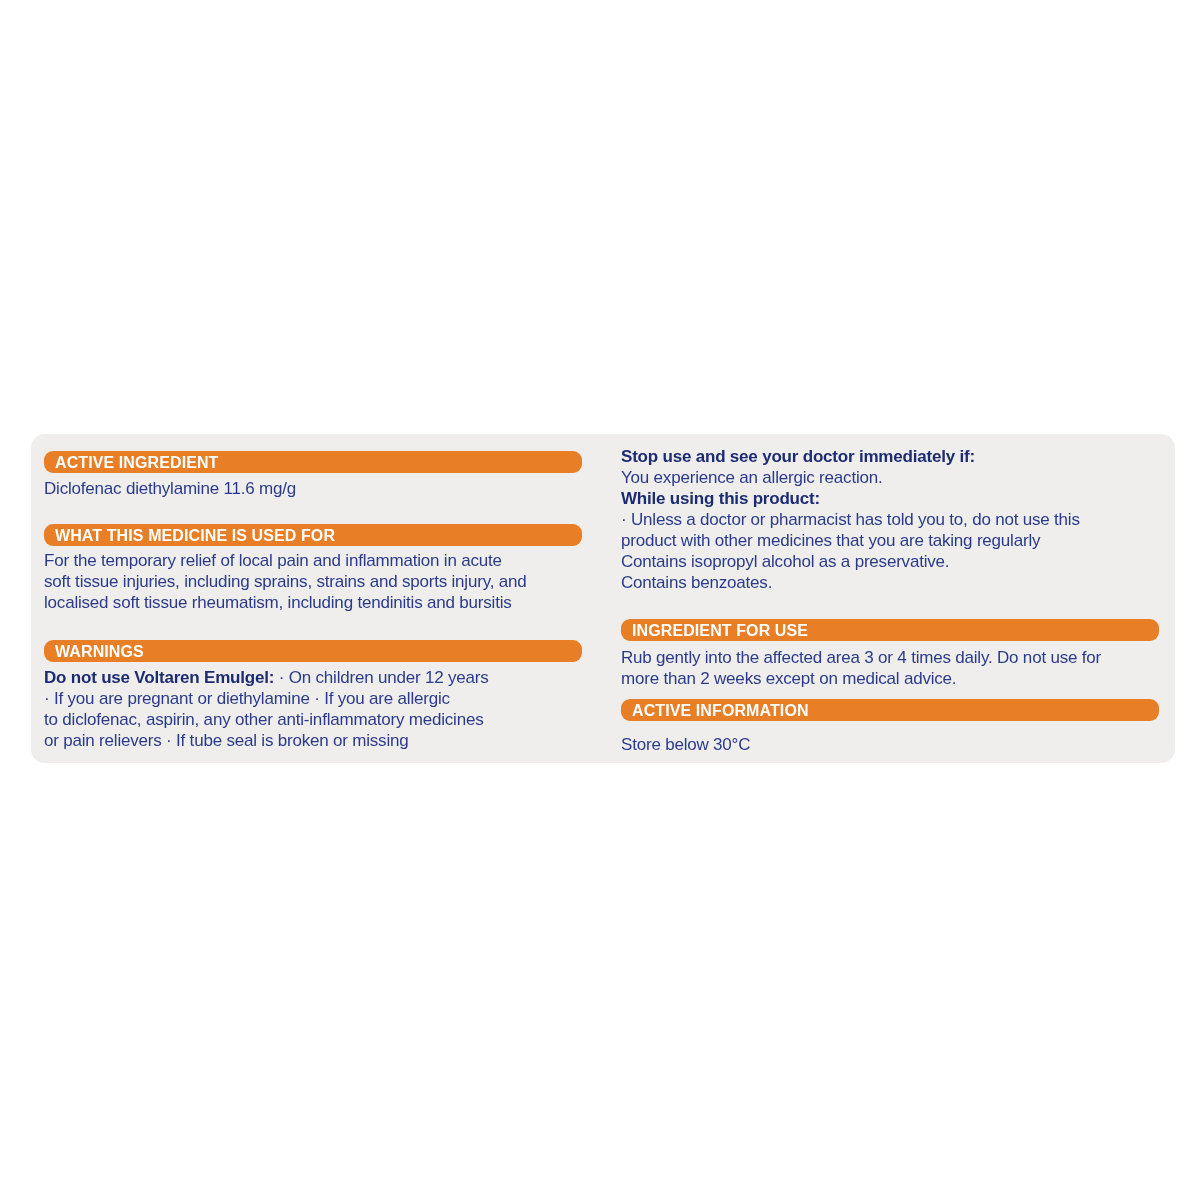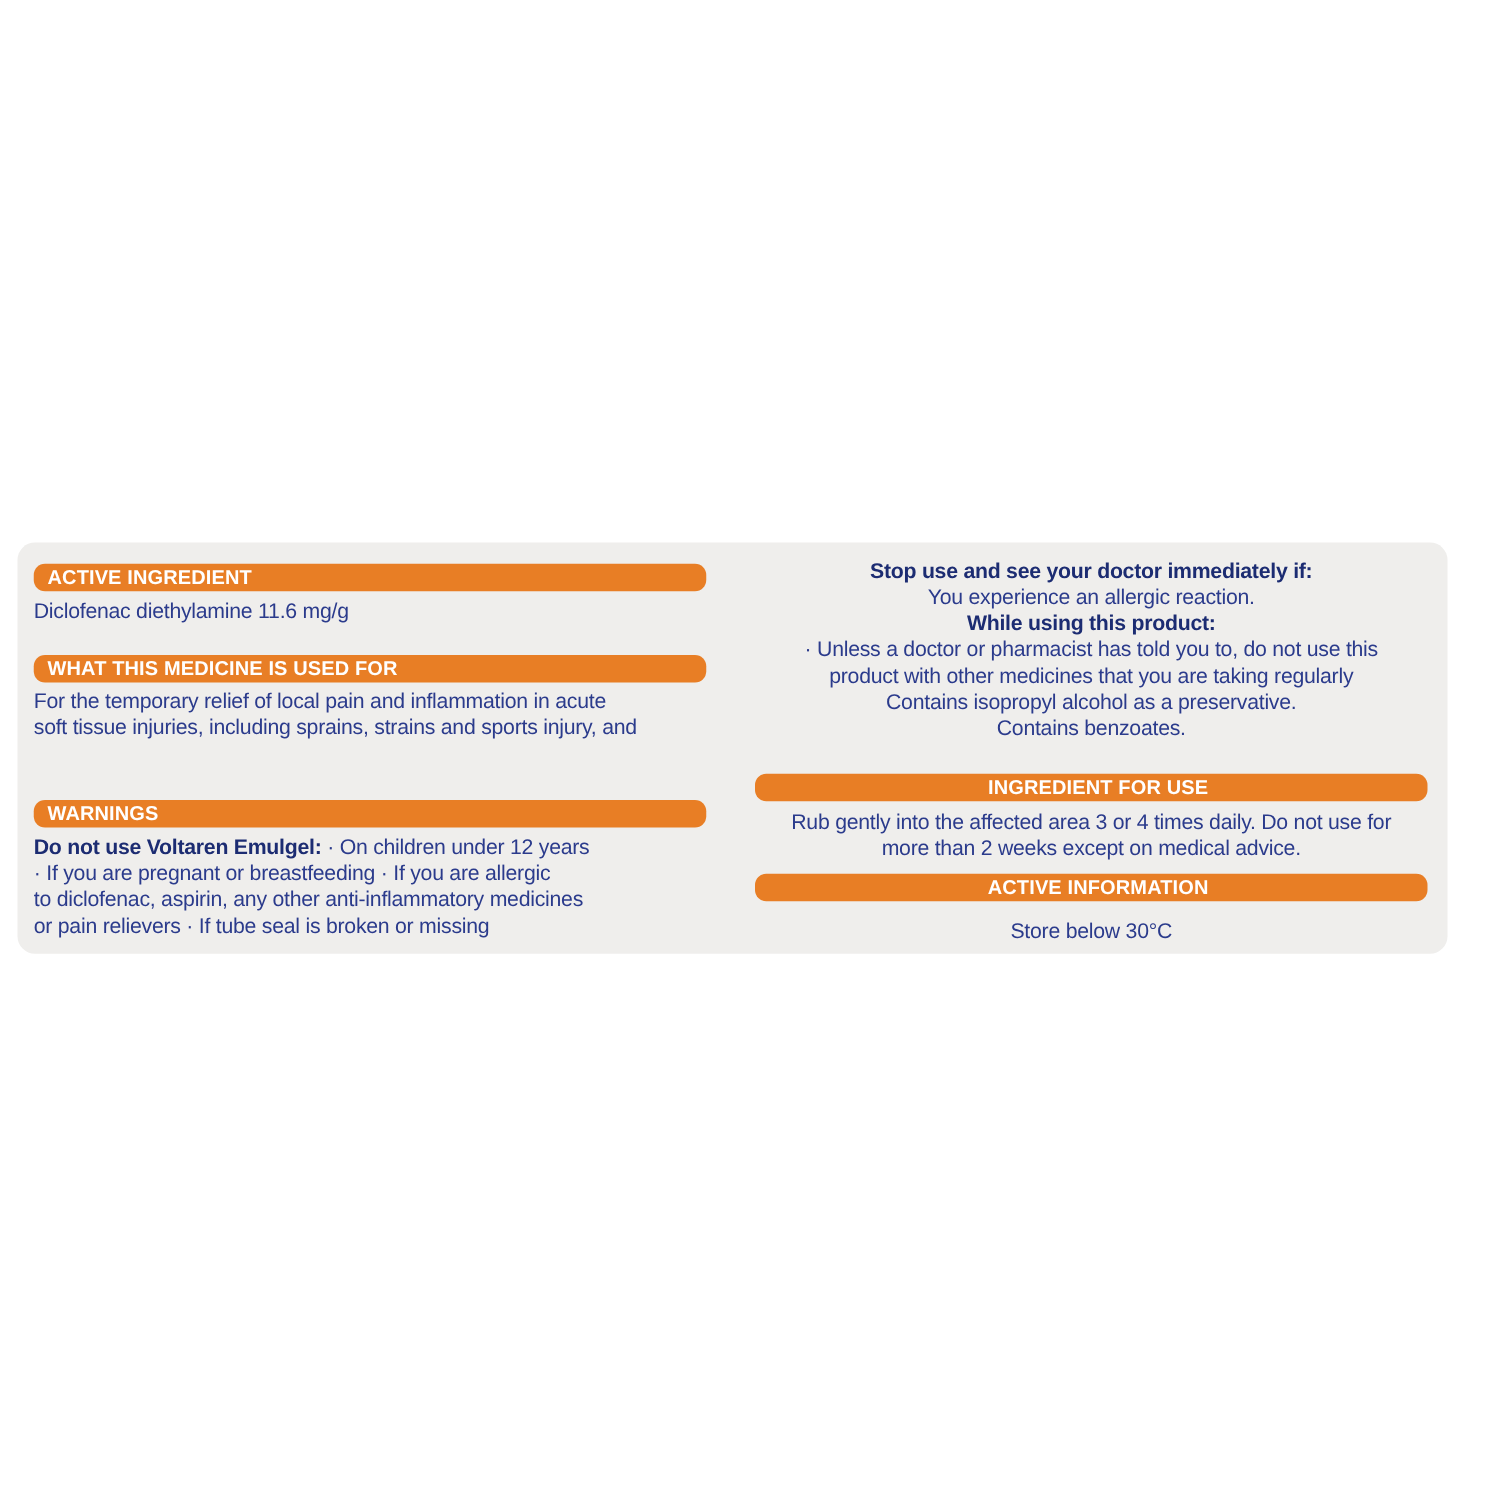--- a/index.html
+++ b/index.html
@@ -7,35 +7,35 @@
     padding: 0;
     background: #ffffff;
     width: 1200px;
     height: 1200px;
     font-family: "Liberation Sans", sans-serif;
     position: relative;
     overflow: hidden;
   }
   .panel {
     position: absolute;
-    left: 14px;
+    left: 31px;
     top: 434px;
     width: 1144px;
     height: 329px;
     background: #efeeec;
     border-radius: 14px;
   }
   .col {
     position: absolute;
     top: 0;
     width: 538px;
     height: 100%;
   }
   .col-left  { left: 13px; }
-  .col-right { left: 590px; text-align: center; }
+  .col-right { left: 590px; }
   .section-bar {
     position: absolute;
     left: 0;
     width: 538px;
     height: 22px;
     background: #e87e25;
     border-radius: 9px;
     box-sizing: border-box;
     padding-left: 11px;
     color: #ffffff;
@@ -73,30 +73,31 @@
     <div class="textblock" style="top:44px">
       <div class="text-line">Diclofenac diethylamine 11.6 mg/g</div>
     </div>
 
     <div class="section-bar" style="top:90px">
       <span>WHAT THIS MEDICINE IS USED FOR</span>
     </div>
     <div class="textblock" style="top:116px">
       <div class="text-line">For the temporary relief of local pain and inflammation in acute</div>
       <div class="text-line">soft tissue injuries, including sprains, strains and sports injury, and</div>
+      <div class="text-line">localised soft tissue rheumatism, including tendinitis and bursitis</div>
     </div>
 
     <div class="section-bar" style="top:206px">
       <span>WARNINGS</span>
     </div>
     <div class="textblock" style="top:233px">
       <div class="text-line">
         <span class="b">Do not use Voltaren Emulgel:</span><span> · On children under 12 years</span>
       </div>
-      <div class="text-line">· If you are pregnant or breastfeeding · If you are allergic</div>
+      <div class="text-line">· If you are pregnant or diethylamine · If you are allergic</div>
       <div class="text-line">to diclofenac, aspirin, any other anti-inflammatory medicines</div>
       <div class="text-line">or pain relievers · If tube seal is broken or missing</div>
     </div>
 
   </div>
 
   <div class="col col-right">
 
     <div class="textblock" style="top:12px">
       <div class="text-line b">Stop use and see your doctor immediately if:</div>

